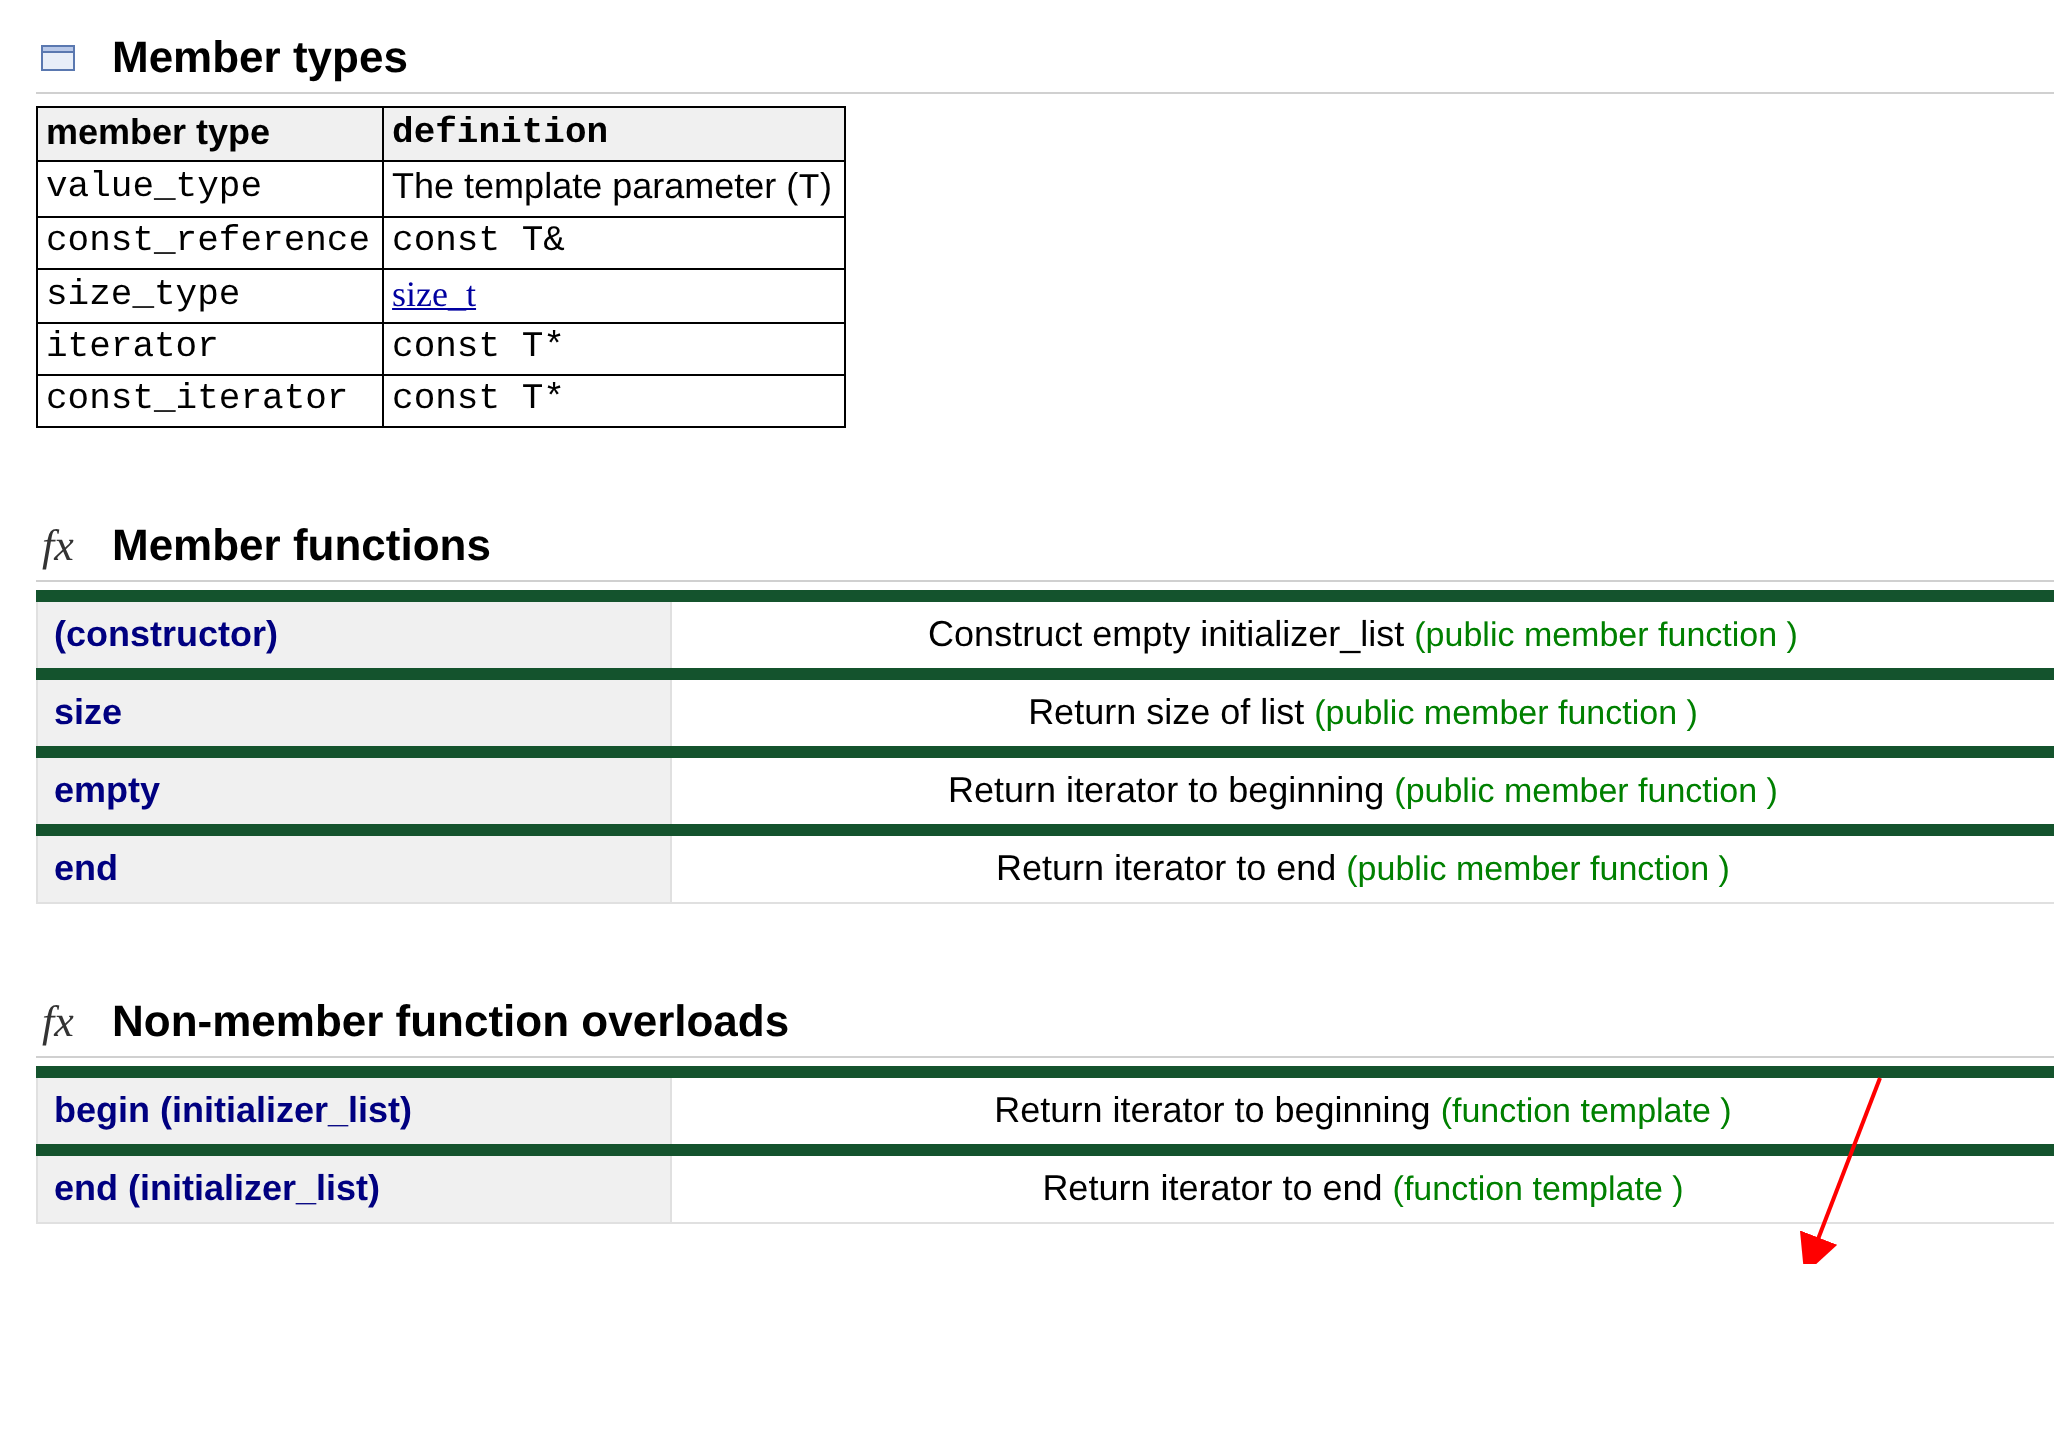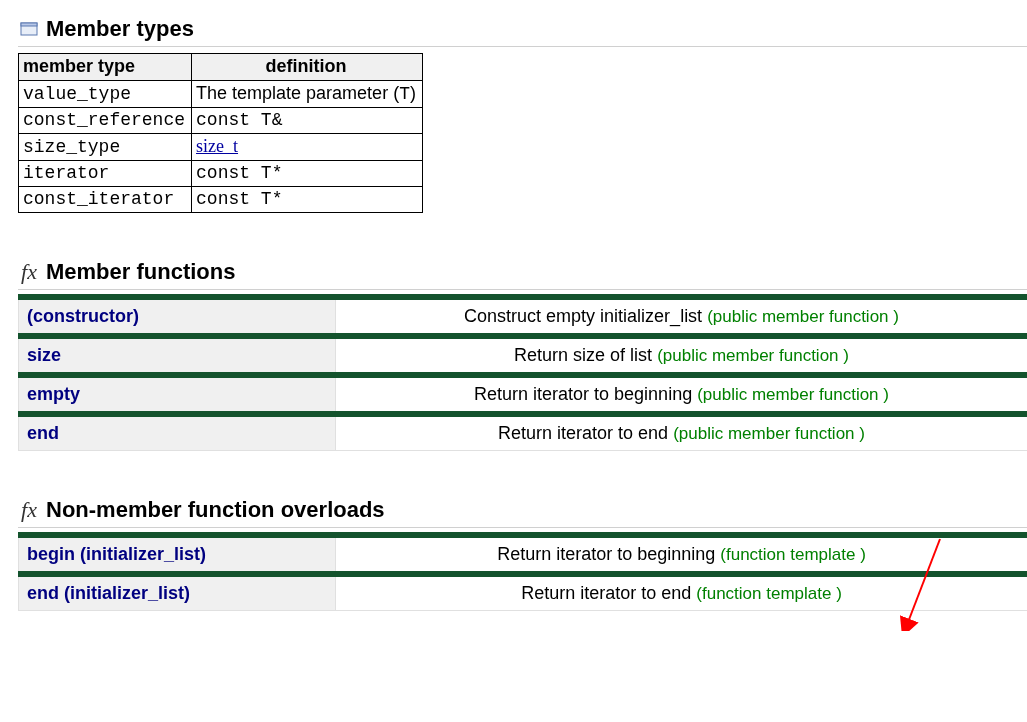--- a/index.html
+++ b/index.html
@@ -11,21 +11,21 @@
     color: #000;
     width: 1027px;
   }
   .content {
     padding: 0 0 20px 18px;
     position: relative;
   }
   .section-head {
     display: flex;
     align-items: center;
-    gap: 6px;
+    gap: 16px;
     border-bottom: 1px solid #d0d0d0;
     padding: 2px 0 4px 0;
     margin-top: 14px;
   }
   .section-head .title {
     font-weight: bold;
     font-size: 22px;
   }
   .icon-box {
     width: 22px;
@@ -51,21 +51,21 @@
     padding: 2px 6px 3px 4px;
     font-size: 18px;
     text-align: left;
     vertical-align: middle;
   }
   .memtypes th {
     background: #f0f0f0;
     font-weight: bold;
     font-family: Verdana, Arial, sans-serif;
   }
-  .memtypes th.defcol { text-align: center; font-family: Liberation Sans, sans-serif; }
+  .memtypes th.defcol { font-family: Liberation Mono, monospace; }
   .mono { font-family: "Courier New", monospace; font-size: 18px; margin-top: 40px; }
   .linkblue { color: #0000a0; font-family: Liberation Serif, serif; }
 
   .fn-table {
     width: 100%;
     border-collapse: collapse;
     margin-top: 4px;
   }
   .fn-table td {
     border-top: 6px solid #14532d;

